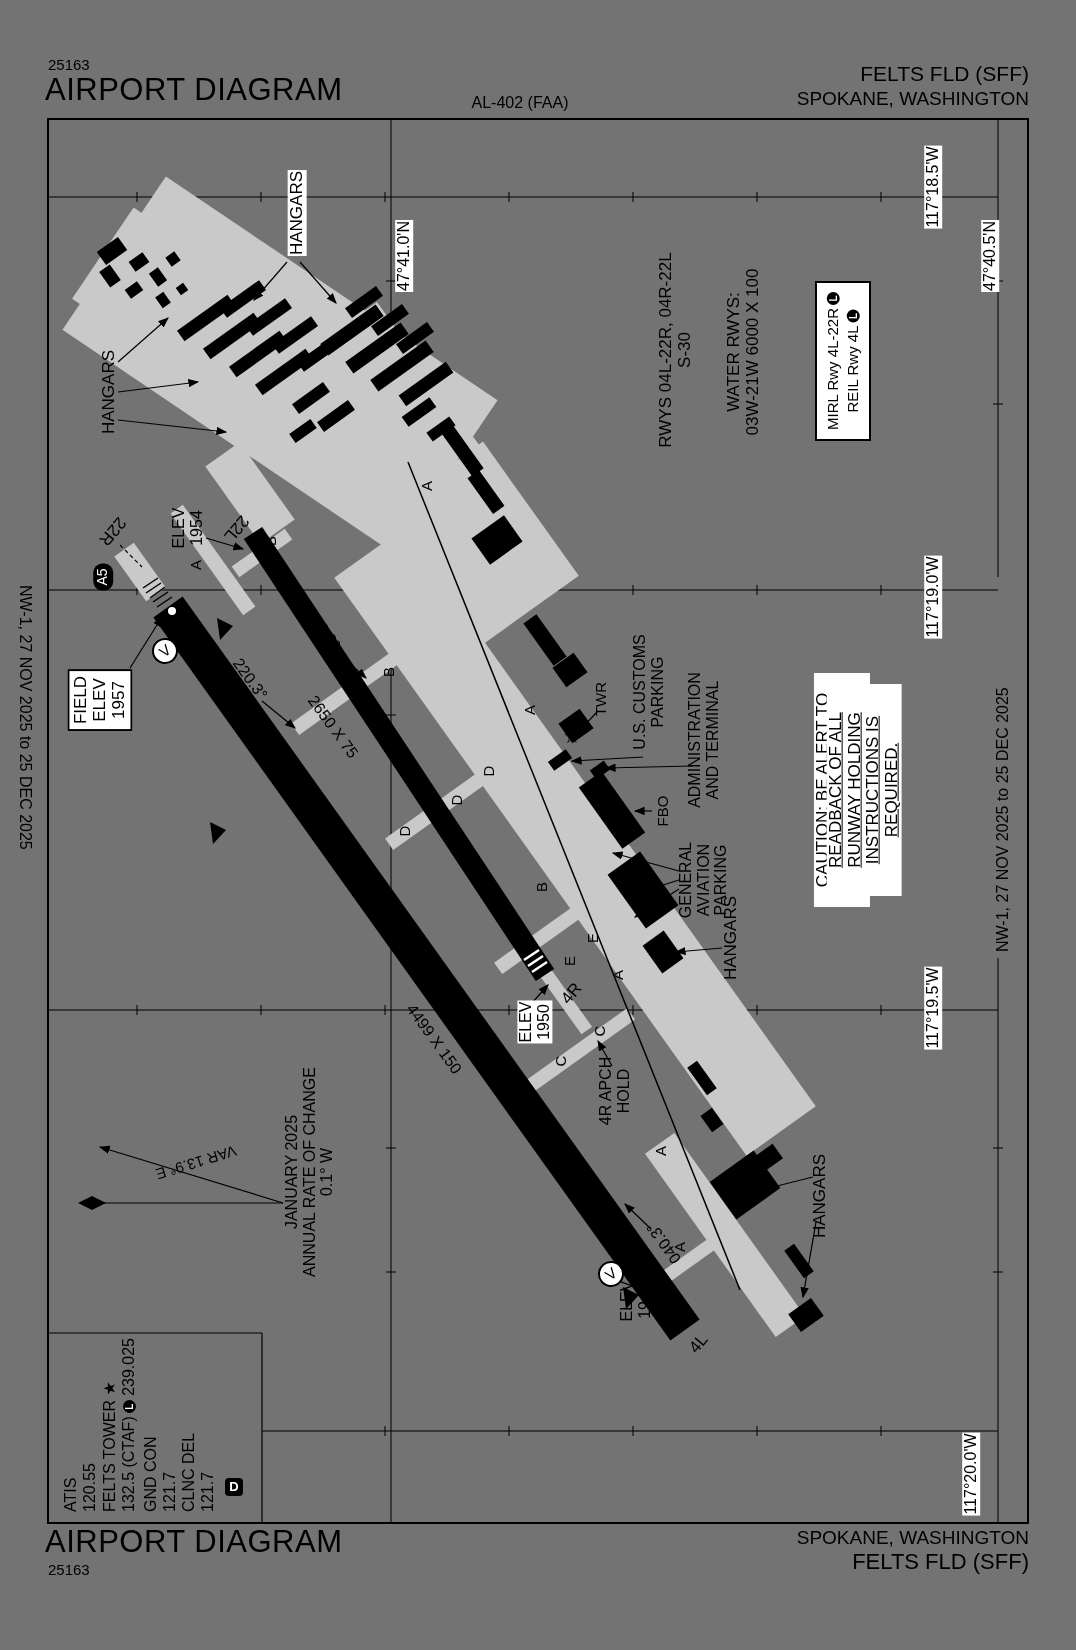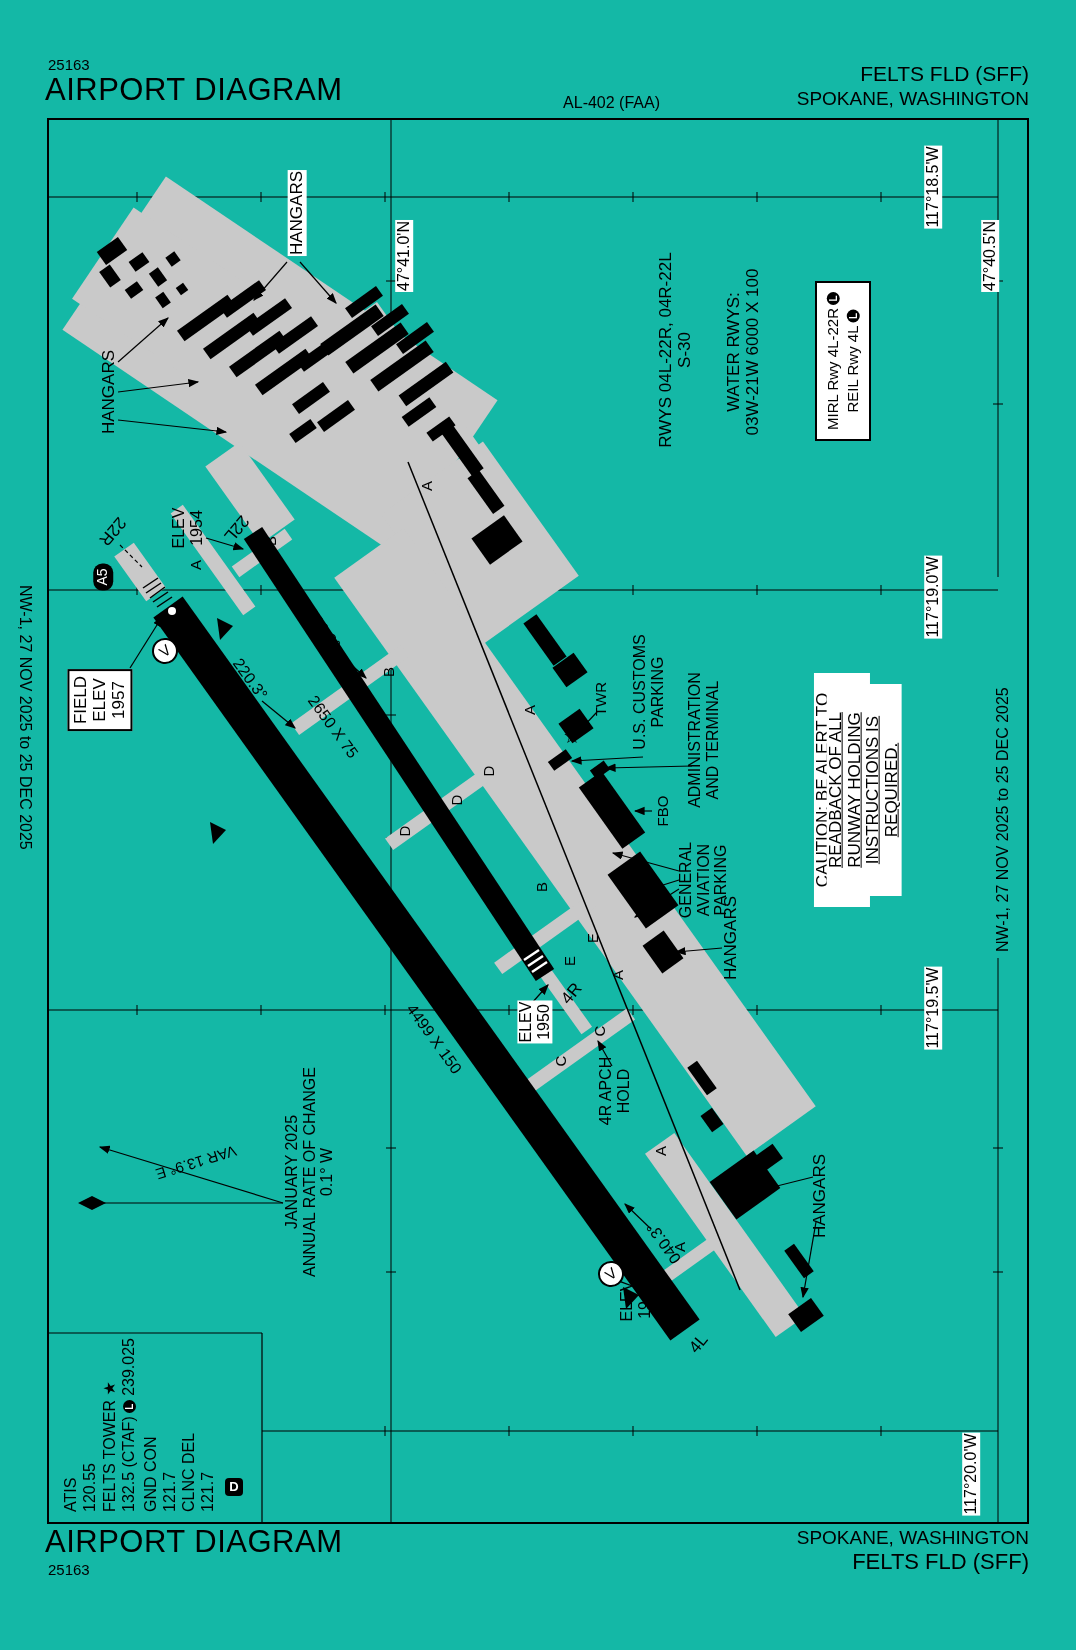--- a/index.html
+++ b/index.html
@@ -1,33 +1,33 @@
 <!DOCTYPE html>
 <html><head>
 <meta charset="utf-8">
 <style>
   html,body{margin:0;padding:0;background:#888;}
-  #page{position:relative;width:1076px;height:1650px;background:#14b8a6;
+  #page{position:relative;width:1076px;height:1650px;background:#737373;
         font-family:"Liberation Sans",sans-serif;color:#000;overflow:hidden;margin:0 auto;}
   #geo{position:absolute;left:0;top:0;pointer-events:none;}
   #chart-border{position:absolute;left:47px;top:118px;width:982px;height:1406px;
         border:2px solid #000;box-sizing:border-box;}
   .dlabel{position:absolute;white-space:pre-line;text-align:center;line-height:1.1;color:#000;z-index:5;}
   .wbg{background:#fff;padding:0 1px;}
   .ul{text-decoration:underline;}
   .box{border:2px solid #000;background:#fff;padding:2px 5px;line-height:1.12;}
   .sign{background:#000;color:#fff;border-radius:9px;padding:1px 5px;line-height:1.25;}
   .vc{border:2px solid #000;border-radius:50%;width:22px;height:22px;line-height:21px;background:#fff;}
   .pcl{display:inline-block;background:#000;color:#fff;border-radius:50%;
        width:13px;height:13px;line-height:13px;font-size:10px;text-align:center;
        vertical-align:1px;margin-left:3px;font-weight:bold;}
   .vtext{position:absolute;transform-origin:0 0;white-space:nowrap;z-index:6;}
   .hdr-code{position:absolute;left:48px;top:56px;font-size:15px;}
   .hdr-title{position:absolute;left:45px;top:72px;font-size:31px;letter-spacing:0.5px;}
-  .hdr-al{position:absolute;left:380px;top:94px;width:280px;text-align:right;font-size:16px;}
+  .hdr-al{position:absolute;left:380px;top:94px;width:280px;text-align:center;font-size:16px;}
   .hdr-apt{position:absolute;right:47px;top:62px;font-size:21px;text-align:right;}
   .hdr-city{position:absolute;right:47px;top:88px;font-size:19px;text-align:right;}
   .ftr-title{position:absolute;left:45px;top:1524px;font-size:31px;letter-spacing:0.5px;}
   .ftr-code{position:absolute;left:48px;top:1561px;font-size:15px;}
   .ftr-city{position:absolute;right:47px;top:1527px;font-size:19px;text-align:right;}
   .ftr-apt{position:absolute;right:47px;top:1549px;font-size:22px;text-align:right;}
   #lighting-box{position:absolute;left:815px;top:281px;width:56px;height:160px;
         border:2px solid #000;box-sizing:border-box;background:#fff;z-index:4;}
   #d-symbol{position:absolute;left:225px;top:1478px;width:18px;height:18px;background:#000;
         color:#fff;border-radius:4px;text-align:center;line-height:18px;

